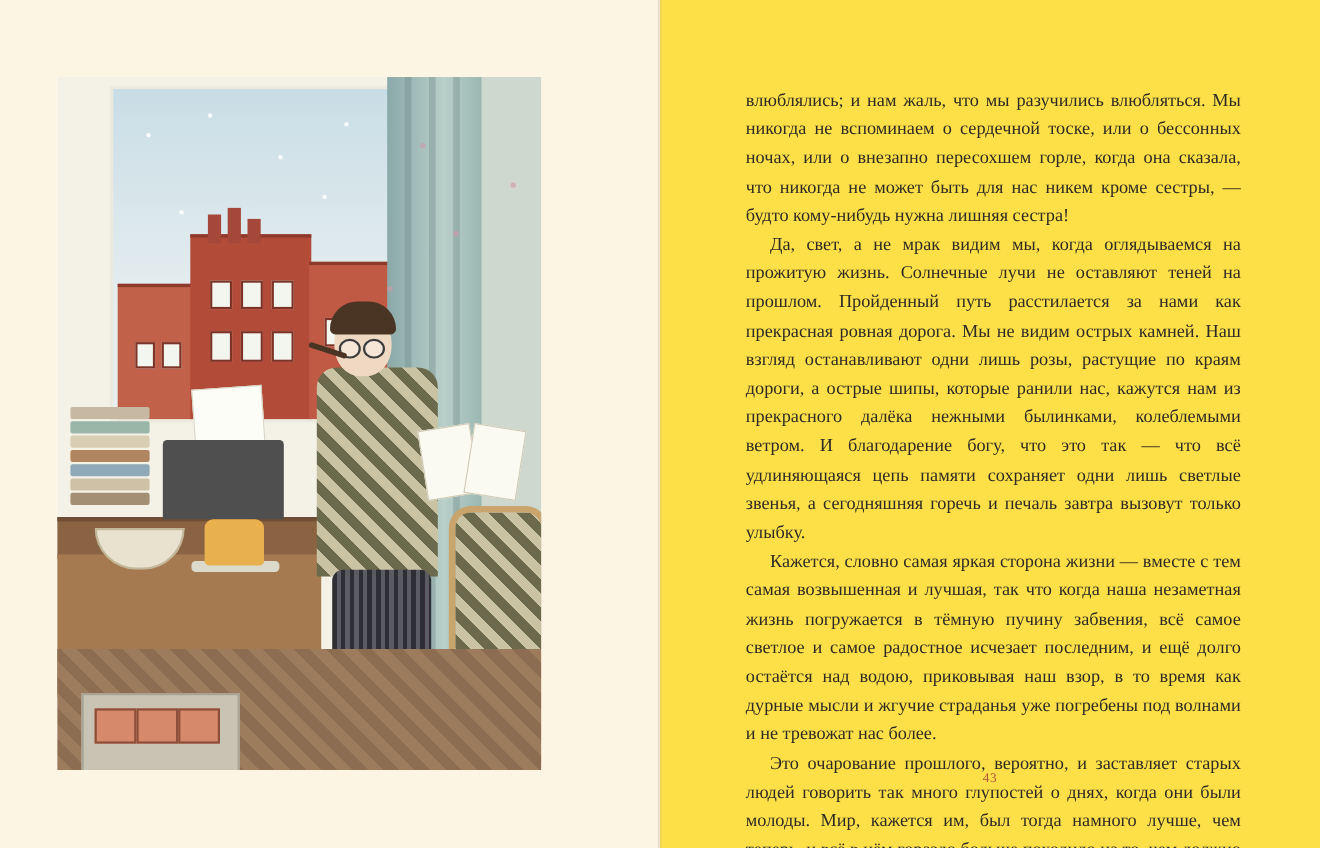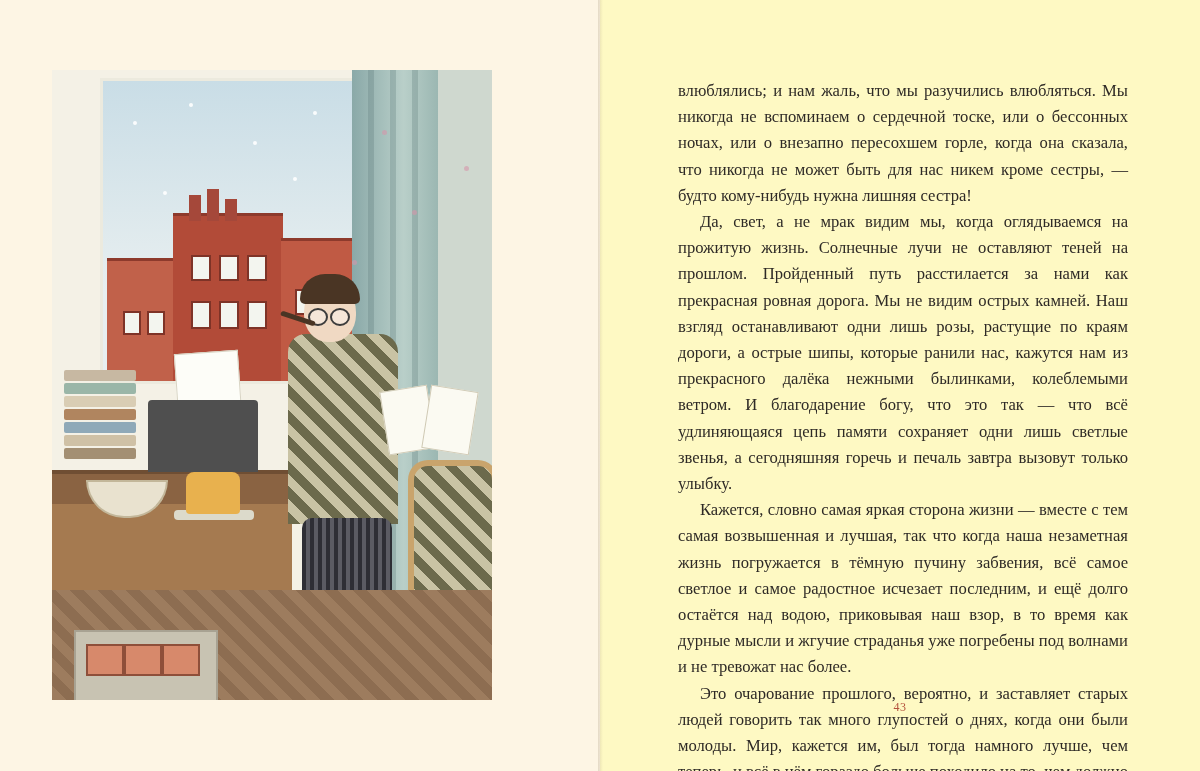--- a/index.html
+++ b/index.html
@@ -23,21 +23,21 @@
     position: relative;
     height: 771px;
     background: #fdf6e7;
   }
   .page-left {
     width: 600px;
     background: #fdf5e4;
   }
   .page-right {
     width: 600px;
-    background: #fef9c3;
+    background: #fde047;
   }
   .gutter {
     position: absolute;
     left: 598px;
     top: 0;
     width: 5px;
     height: 771px;
     background: linear-gradient(to right, rgba(180,165,140,0.35), rgba(255,255,255,0.0));
     pointer-events: none;
   }

